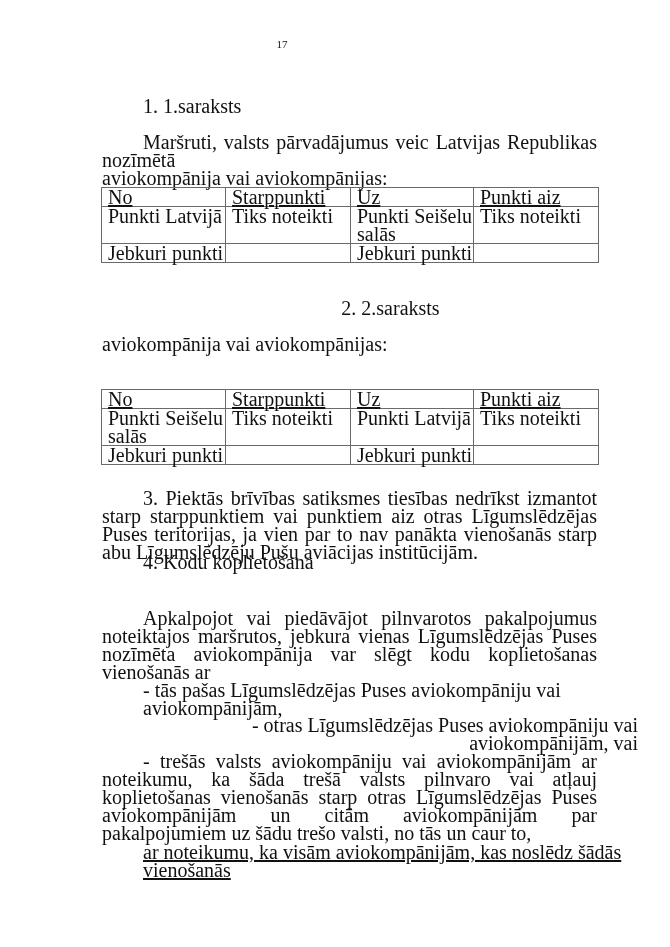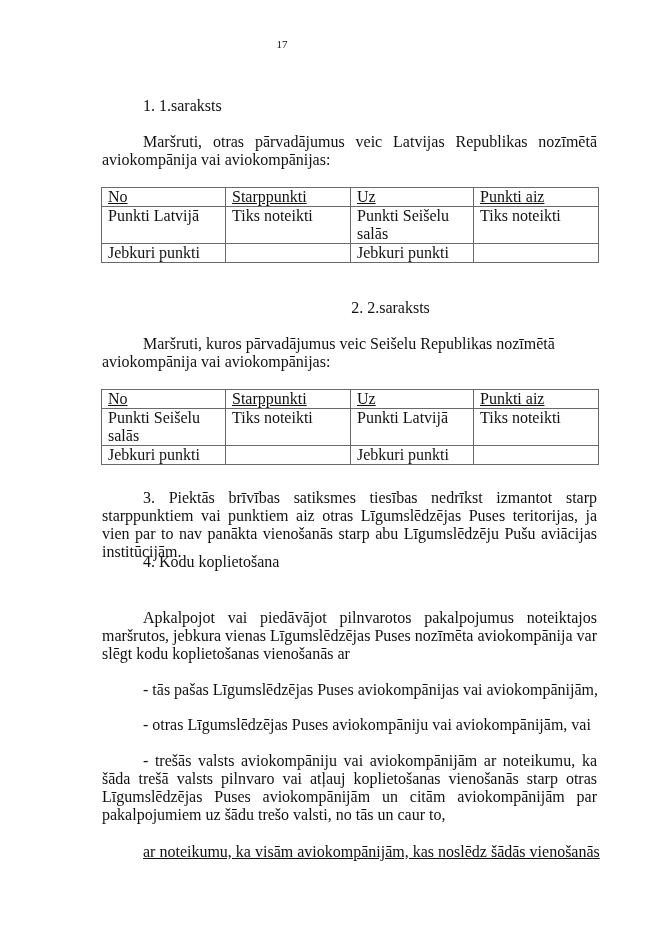--- a/index.html
+++ b/index.html
@@ -8,49 +8,49 @@
       font-family: "Liberation Serif", "DejaVu Serif", serif;
       color: #111111;
       font-size: 16px;
     }
     .page-num {
       position: absolute; top: 37px; left: 0; width: 564px;
       text-align: center; font-size: 11px; line-height: 14px;
     }
     .block {
       position: absolute; left: 102px; width: 495px;
-      font-size: 16px; line-height: 18px;
+      font-size: 20px; line-height: 18px;
     }
     .indent { text-indent: 41px; }
     .justify { text-align: justify; text-align-last: left; }
     .justify-full { text-align: justify; text-align-last: justify; }
     .heading { padding-left: 41px; }
     table.routes {
       position: absolute; left: 101px; width: 497px;
       border-collapse: collapse; table-layout: fixed;
-      font-size: 16px; line-height: 18px;
+      font-size: 20px; line-height: 18px;
     }
     table.routes td {
       border: 1px solid #6a6a6a;
       padding: 0 0 0 6px;
       vertical-align: top;
       height: 18px;
     }
     table.routes tr.head td span { text-decoration: underline; }
     table.routes tr.r1 td { height: 36px; }
   </style>
 </head>
 <body>
 
 <div class="page-num">17</div>
 
 <div class="block heading" style="top:97px;">1. 1.saraksts</div>
 
 <div class="block" style="top:133px;">
-  <div class="indent justify-full">Maršruti, otras pārvadājumus veic Latvijas Republikas nozīmētā</div>
+  <div class="indent justify-full">Maršruti, valsts pārvadājumus veic Latvijas Republikas nozīmētā</div>
   <div>aviokompānija vai aviokompānijas:</div>
 </div>
 
 <table class="routes" style="top:187px;">
   <colgroup>
       <col style="width:124px">
       <col style="width:125px">
       <col style="width:123px">
       <col style="width:125px">
     </colgroup>
@@ -72,21 +72,20 @@
     <td></td>
     <td>Jebkuri punkti</td>
     <td></td>
   </tr>
 </tbody>
   </table>
 
 <div class="block heading" style="top:299px;text-align:center;">2. 2.saraksts</div>
 
 <div class="block" style="top:335px;">
-  <div class="indent">Maršruti, kuros pārvadājumus veic Seišelu Republikas nozīmētā</div>
   <div>aviokompānija vai aviokompānijas:</div>
 </div>
 
 <table class="routes" style="top:389px;">
   <colgroup>
       <col style="width:124px">
       <col style="width:125px">
       <col style="width:123px">
       <col style="width:125px">
     </colgroup>
@@ -111,19 +110,19 @@
   </tr>
 </tbody>
   </table>
 
 <div class="block indent justify" style="top:489px;">3. Piektās brīvības satiksmes tiesības nedrīkst izmantot starp starppunktiem vai punktiem aiz otras Līgumslēdzējas Puses teritorijas, ja vien par to nav panākta vienošanās starp abu Līgumslēdzēju Pušu aviācijas institūcijām.</div>
 
 <div class="block heading" style="top:553px;">4. Kodu koplietošana</div>
 
 <div class="block indent justify" style="top:609px;">Apkalpojot vai piedāvājot pilnvarotos pakalpojumus noteiktajos maršrutos, jebkura vienas Līgumslēdzējas Puses nozīmēta aviokompānija var slēgt kodu koplietošanas vienošanās ar</div>
 
-<div class="block heading" style="top:681px;">- tās pašas Līgumslēdzējas Puses aviokompānijas vai aviokompānijām,</div>
+<div class="block heading" style="top:681px;">- tās pašas Līgumslēdzējas Puses aviokompāniju vai aviokompānijām,</div>
 
-<div class="block heading" style="top:716px;">- otras Līgumslēdzējas Puses aviokompāniju vai aviokompānijām, vai</div>
+<div class="block heading" style="top:716px;text-align:right;">- otras Līgumslēdzējas Puses aviokompāniju vai aviokompānijām, vai</div>
 
 <div class="block indent justify" style="top:752px;">- trešās valsts aviokompāniju vai aviokompānijām ar noteikumu, ka šāda trešā valsts pilnvaro vai atļauj koplietošanas vienošanās starp otras Līgumslēdzējas Puses aviokompānijām un citām aviokompānijām par pakalpojumiem uz šādu trešo valsti, no tās un caur to,</div>
 
 <div class="block heading" style="top:843px;text-decoration:underline;">ar noteikumu, ka visām aviokompānijām, kas noslēdz šādās vienošanās</div>
 
 </body></html>

